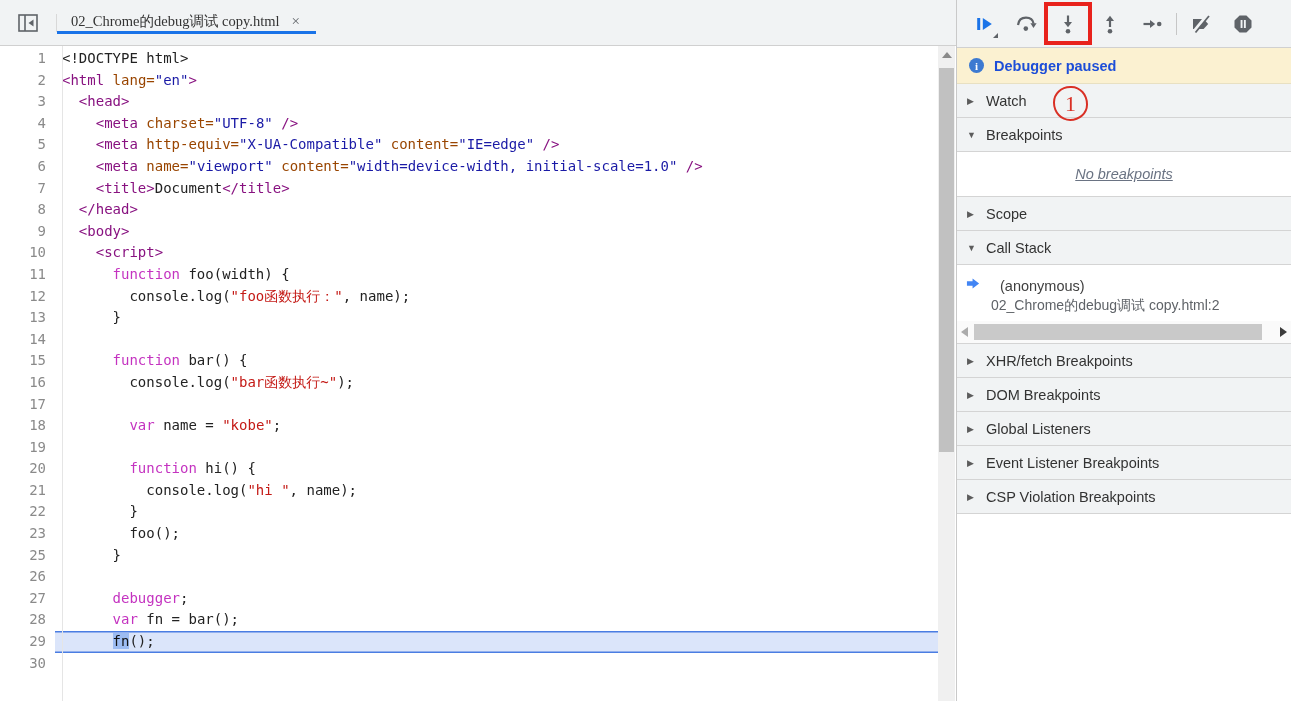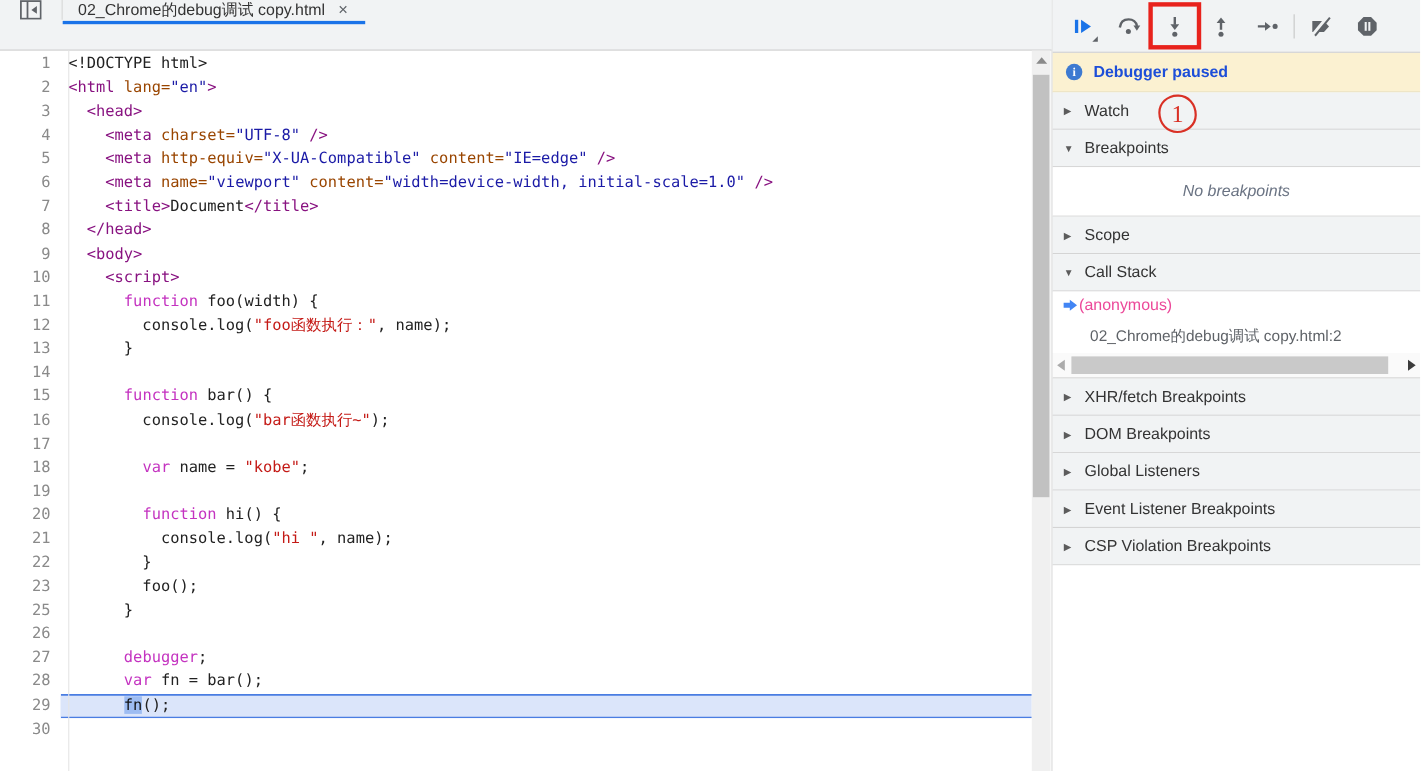--- a/index.html
+++ b/index.html
@@ -2,21 +2,21 @@
 <html><head>
 <meta charset="utf-8">
 <style>
   * { margin:0; padding:0; box-sizing:border-box; }
   html,body { width:1292px; height:701px; overflow:hidden; background:#fff;
     font-family:"Liberation Sans", sans-serif; }
   .app { display:flex; width:1292px; height:701px; }
 
   
   .editor-pane { width:957px; position:relative; border-right:1px solid #c9c9c9; background:#fff; }
-  .tab-bar { height:46px; background:#f1f3f4; border-bottom:1px solid #d0d0d0; display:flex; align-items:flex-start; }
+  .tab-bar { height:46px; background:#f1f3f4; border-bottom:1px solid #d0d0d0; display:flex; align-items:center;font-family:Liberation Serif, serif; }
   .nav-toggle { width:57px; display:flex; align-items:center; justify-content:center; border-right:1px solid #d8d8d8; cursor:pointer; }
   .tab { display:flex; align-items:center; gap:12px; padding:0 16px 0 14px; border-bottom:3px solid #1a73e8; color:#333; font-size:14.5px; cursor:pointer; }
   .tab-close { color:#5f6368; font-size:15px; line-height:1; cursor:pointer; }
 
   .code-area { position:absolute; top:46px; left:0; right:18px; bottom:0; overflow:hidden;
     font-family:"DejaVu Sans Mono","Liberation Mono",monospace; font-size:14px; padding-top:2px; }
   .gutter-rule { position:absolute; top:46px; bottom:0; left:62px; width:1px; background:#e5e5e5; }
   .code-line { display:flex; height:21.6px; line-height:21.6px; white-space:pre; }
   .line-num { width:55px; flex:none; text-align:right; padding-right:9px; color:#8a8a8a; cursor:pointer; }
   .line-content { flex:1; padding-left:7px; color:#222; cursor:text; }
@@ -42,24 +42,24 @@
   .tool-sep { width:1px; height:22px; background:#c6c6c6; margin:0 3px; }
   .corner-tri { position:absolute; right:7px; bottom:7px; width:0; height:0; border-left:5px solid transparent; border-bottom:5px solid #5f6368; }
   .red-rect { position:absolute; left:87px; top:2px; width:48px; height:43px; border:4px solid #e8221c; pointer-events:none; }
 
   .paused-bar { height:36px; flex:none; background:#fbf1d1; border-bottom:1px solid #e8e0c2; display:flex; align-items:center; gap:10px; padding-left:12px; }
   .info-icon { width:15px; height:15px; border-radius:50%; background:#3d7ad1; color:#fff; font-size:11px; font-weight:bold; display:flex; align-items:center; justify-content:center; font-family:"Liberation Serif",serif; }
   .paused-label { font-size:14.5px; font-weight:bold; color:#1d4ed8; }
 
   .sec-header { height:34px; flex:none; background:#f1f3f4; border-bottom:1px solid #d4d4d4; display:flex; align-items:center; gap:9px; padding-left:10px; font-size:14.5px; color:#333; cursor:pointer; }
   .tri { font-size:9px; color:#5c5c5c; width:10px; }
-  .empty-row { height:45px; flex:none; background:#fff; border-bottom:1px solid #d4d4d4; display:flex; align-items:center; justify-content:center; font-style:italic; color:#6a7383; font-size:14.5px; }
+  .empty-row { height:45px; flex:none; background:#fff; border-bottom:1px solid #d4d4d4; display:flex; align-items:center; justify-content:center; font-style:italic; color:#6a7383; font-size:14.5px;text-decoration:underline; }
 
   .callstack-body { flex:none; background:#fff; padding-top:5px; height:56px; overflow:hidden; }
-  .frame-row { display:flex; align-items:flex-start; gap:0; padding-left:9px; height:24px; font-size:14.5px; color:#ec4899; cursor:pointer; }
+  .frame-row { display:flex; align-items:flex-end; gap:19px; padding-left:9px; height:24px; font-size:14.5px; color:#404040; cursor:pointer; }
   .frame-loc { padding-left:34px; color:#5f6368; font-size:14px; line-height:22px; white-space:nowrap; overflow:hidden; cursor:pointer; }
 
   .h-scrollbar { height:23px; flex:none; background:#fafafa; border-bottom:1px solid #d4d4d4; position:relative; }
   .h-thumb { position:absolute; top:3px; left:17px; width:288px; height:16px; background:#c9c9c9; cursor:pointer; }
   .h-left { position:absolute; left:4px; top:6px; width:0; height:0; border-top:5px solid transparent; border-bottom:5px solid transparent; border-right:7px solid #ababab; cursor:pointer; }
   .h-right { position:absolute; right:4px; top:6px; width:0; height:0; border-top:5px solid transparent; border-bottom:5px solid transparent; border-left:7px solid #3c3c3c; cursor:pointer; }
 
   .side-filler { flex:1; background:#fff; }
 
   .circle-annot { position:absolute; left:96px; top:86px; width:35px; height:35px; border:2.5px solid #d93025; border-radius:50% 48% 52% 50% / 47% 53% 47% 53%; color:#d93025; display:flex; align-items:center; justify-content:center; font-size:22px; font-family:"Liberation Serif",serif; pointer-events:none; }

